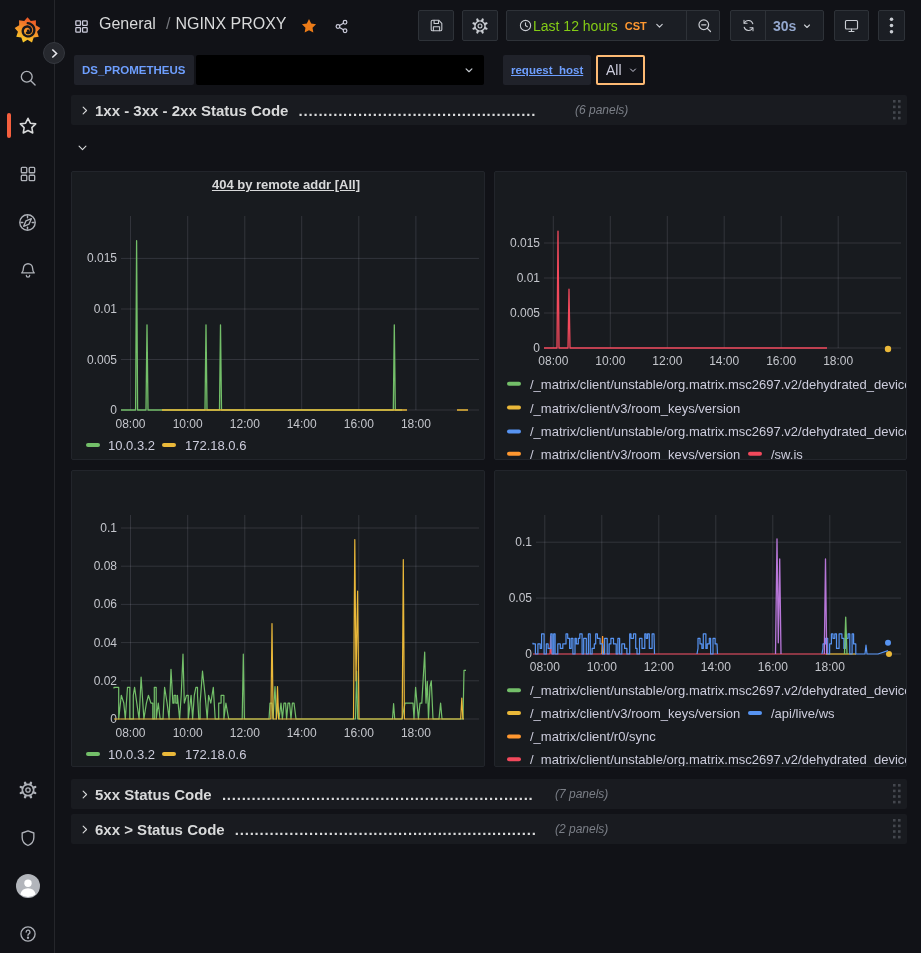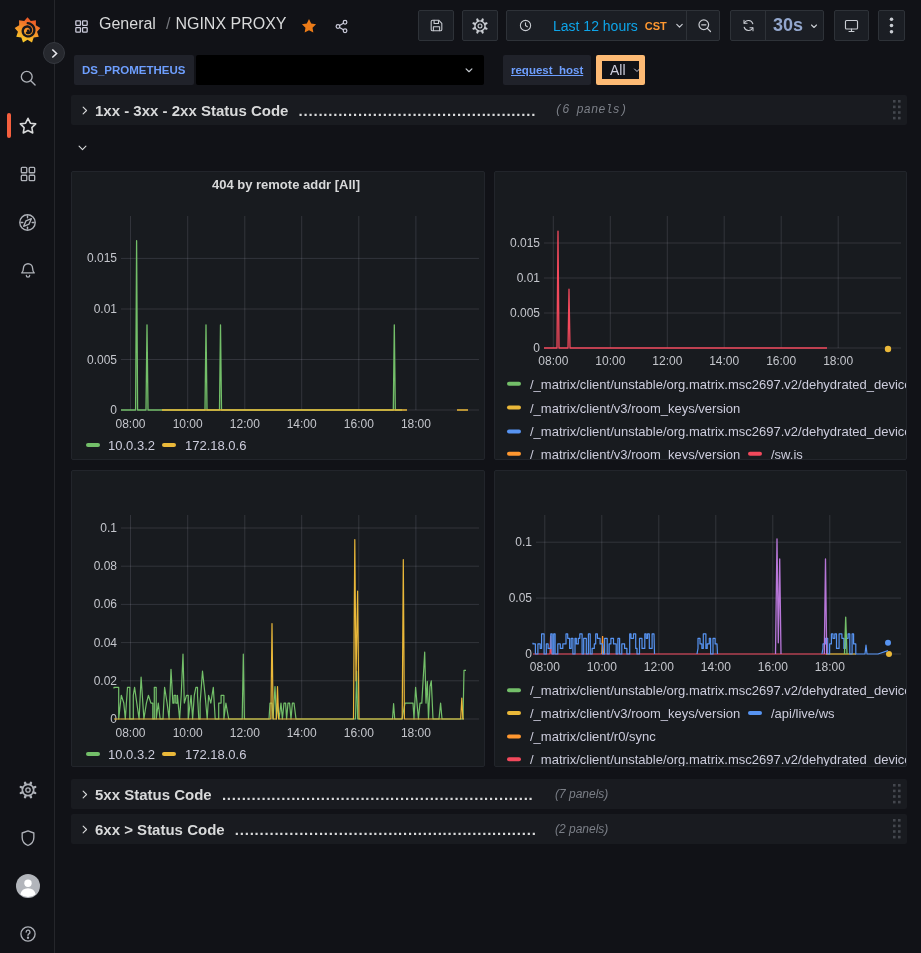--- a/index.html
+++ b/index.html
@@ -13,21 +13,21 @@
          border-radius:2px; display:flex; align-items:center; justify-content:center; }
 .varlabel { position:absolute; top:55px; height:30px; background:#20222a; border-radius:2px;
              display:flex; align-items:center; padding:12px 8px; color:#6e9fff; font-size:11.5px; font-weight:700; }
 .rowhdr { position:absolute; left:71px; width:836px; height:30px; background:#191b20; border-radius:2px;
            display:flex; align-items:center; }
 .rowtitle { font-size:15px; font-weight:700; color:#d8d9da; white-space:nowrap; overflow:hidden; }
 .dots { letter-spacing:0.78px; margin-left:6px; }
 .rowchev { display:flex; align-items:center; margin:0 5px 0 8px; }
 .panelcount { position:absolute; font-size:12px; font-style:italic; color:#7b7f87; }
 .panel { position:absolute; background:#181b1f; border:1px solid #22252b; border-radius:2px; overflow:hidden; }
-.ptitle { position:absolute; top:5px; left:16px; right:0; text-align:center; font-size:13px; font-weight:700; color:#d8d9da; }
+.ptitle { position:absolute; top:5px; left:16px; right:0; text-align:center; font-size:13px; font-weight:700; color:#d8d9da;text-decoration:underline; }
 svg { display:block; }
 svg text { font-family:"Liberation Sans",sans-serif; }
 </style></head>
 <body>
 
 <div id="sidebar">
   <div class="abs" style="left:14px; top:16px;">
       <svg width="27" height="27" viewBox="0 0 24 24" xmlns="http://www.w3.org/2000/svg">
 <defs>
           <linearGradient id="glg" x1="0" y1="1" x2="0.4" y2="0">
@@ -162,21 +162,21 @@
         <line x1="18.65" y1="9.24" x2="20.68" y2="8.40" stroke-width="2.9"></line>
         <circle cx="12" cy="12" r="6.8" stroke-width="1.88"></circle>
         <circle cx="12" cy="12" r="2.6" stroke-width="1.50"></circle>
       </svg>
     </div>
   <div class="tbtn" style="left:451px; width:214px; justify-content:flex-start; padding-left:11px;">
       <svg width="15" height="15" viewBox="0 0 24 24" fill="none" stroke="#c9ccd2" stroke-width="1.7" stroke-linecap="round" stroke-linejoin="round" xmlns="http://www.w3.org/2000/svg">
         <circle cx="12" cy="12" r="8.2"></circle>
         <path d="M12 7.5V12l3 2"></path>
       </svg>
-      <span style="font-size:14px; color:#0ea5e9; margin-left:20px;">Last 12 hours</span>
+      <span style="font-size:14px; color:#84cc16; margin-left:0;">Last 12 hours</span>
       <span style="font-size:11px; font-weight:700; color:#ff9830; margin-left:7px;">CST</span>
       <span style="margin-left:6px;">
         <svg width="13" height="13" viewBox="0 0 24 24" fill="none" stroke="#c9ccd2" stroke-width="2.2" stroke-linecap="round" stroke-linejoin="round" xmlns="http://www.w3.org/2000/svg">
           <path d="M7 10l5 5 5-5"></path>
         </svg>
       </span>
       <span style="position:absolute; left:179px; top:0; width:1px; height:29px; background:#2e3238;"></span>
       <span style="position:absolute; left:180px; top:0; width:34px; height:29px; display:flex; align-items:center; justify-content:center;">
         <svg width="17" height="17" viewBox="0 0 24 24" fill="none" stroke="#c9ccd2" stroke-width="1.7" stroke-linecap="round" stroke-linejoin="round" xmlns="http://www.w3.org/2000/svg">
           <circle cx="11" cy="11" r="6.8"></circle>
@@ -188,21 +188,21 @@
   <div class="tbtn" style="left:675px; width:94px; justify-content:flex-start;">
       <span style="width:34px; display:flex; justify-content:center;">
         <svg width="15" height="15" viewBox="0 0 24 24" fill="none" stroke="#c9ccd2" stroke-width="1.7" stroke-linecap="round" stroke-linejoin="round" xmlns="http://www.w3.org/2000/svg">
           <path d="M18.9 9.2A7.3 7.3 0 0 0 5.3 8.2"></path>
           <path d="M5.1 14.8a7.3 7.3 0 0 0 13.6 1"></path>
           <path d="M4.8 3.5v4.9h4.9"></path>
           <path d="M19.2 20.5v-4.9h-4.9"></path>
         </svg>
       </span>
       <span style="width:1px; height:29px; background:#2e3238;"></span>
-      <span style="font-size:18px; font-weight:700; color:#93a7cd; margin-left:7px;">30s</span>
+      <span style="font-size:14px; font-weight:700; color:#93a7cd; margin-left:7px;">30s</span>
       <span style="margin-left:5px;">
         <svg width="12" height="12" viewBox="0 0 24 24" fill="none" stroke="#c9ccd2" stroke-width="2.2" stroke-linecap="round" stroke-linejoin="round" xmlns="http://www.w3.org/2000/svg">
           <path d="M7 10l5 5 5-5"></path>
         </svg>
       </span>
   </div>
   <div class="tbtn" style="left:779px; width:35px;">
       <svg width="17" height="17" viewBox="0 0 24 24" fill="none" stroke="#c9ccd2" stroke-width="1.6" stroke-linecap="round" stroke-linejoin="round" xmlns="http://www.w3.org/2000/svg">
         <rect x="3.5" y="5" width="17" height="12" rx="1.5"></rect>
         <line x1="12" y1="17" x2="12" y2="20"></line>
@@ -220,38 +220,38 @@
 
 <div class="varlabel" style="left:74px;">DS_PROMETHEUS</div>
 <div class="abs" style="left:196px; top:55px; width:288px; height:30px; background:#000; border-radius:2px;">
   <span style="position:absolute; right:8px; top:8px;">
       <svg width="14" height="14" viewBox="0 0 24 24" fill="none" stroke="#c7cbd1" stroke-width="2" stroke-linecap="round" stroke-linejoin="round" xmlns="http://www.w3.org/2000/svg">
         <path d="M7 10l5 5 5-5"></path>
       </svg>
     </span>
 </div>
 <div class="varlabel" style="left:503px;text-decoration:underline;">request_host</div>
-<div class="abs" style="left:596px; top:55px; width:49px; height:30px; background:#111217; border:6px solid #fdba74; border-radius:2px; display:flex; align-items:center; padding-left:8px;">
+<div class="abs" style="left:596px; top:55px; width:49px; height:30px; background:#111217; border:2px solid #fdba74; border-radius:2px; display:flex; align-items:center; padding-left:8px;">
   <span style="font-size:14px; color:#ccccdc;">All</span>
   <span style="margin-left:5px;">
       <svg width="12" height="12" viewBox="0 0 24 24" fill="none" stroke="#ccccdc" stroke-width="2" stroke-linecap="round" stroke-linejoin="round" xmlns="http://www.w3.org/2000/svg">
         <path d="M7 10l5 5 5-5"></path>
       </svg>
     </span>
 </div>
 
 <div class="rowhdr" style="top:95px;">
   <span class="rowchev">
       <svg width="11" height="11" viewBox="0 0 24 24" fill="none" stroke="#d8d9da" stroke-width="2.4" stroke-linecap="round" stroke-linejoin="round" xmlns="http://www.w3.org/2000/svg">
         <path d="M9 4.5l7.5 7.5L9 19.5"></path>
       </svg>
     </span>
   <span class="rowtitle">1xx - 3xx - 2xx Status Code <span class="dots">................................................</span></span>
 </div>
-<div class="panelcount" style="left:555px; top:103px;font-family:Liberation Mono, monospace;">(6 panels)</div>
+<div class="panelcount" style="left:575px; top:103px;">(6 panels)</div>
 <div class="abs" style="left:893px; top:100px;">
     <svg width="8" height="20" viewBox="0 0 8 20" xmlns="http://www.w3.org/2000/svg">
       <rect x="0" y="0.0" width="2.6" height="2.6" fill="#43464d"></rect>
       <rect x="5" y="0.0" width="2.6" height="2.6" fill="#43464d"></rect>
       <rect x="0" y="5.6" width="2.6" height="2.6" fill="#43464d"></rect>
       <rect x="5" y="5.6" width="2.6" height="2.6" fill="#43464d"></rect>
       <rect x="0" y="11.2" width="2.6" height="2.6" fill="#43464d"></rect>
       <rect x="5" y="11.2" width="2.6" height="2.6" fill="#43464d"></rect>
       <rect x="0" y="16.799999999999997" width="2.6" height="2.6" fill="#43464d"></rect>
       <rect x="5" y="16.799999999999997" width="2.6" height="2.6" fill="#43464d"></rect>

